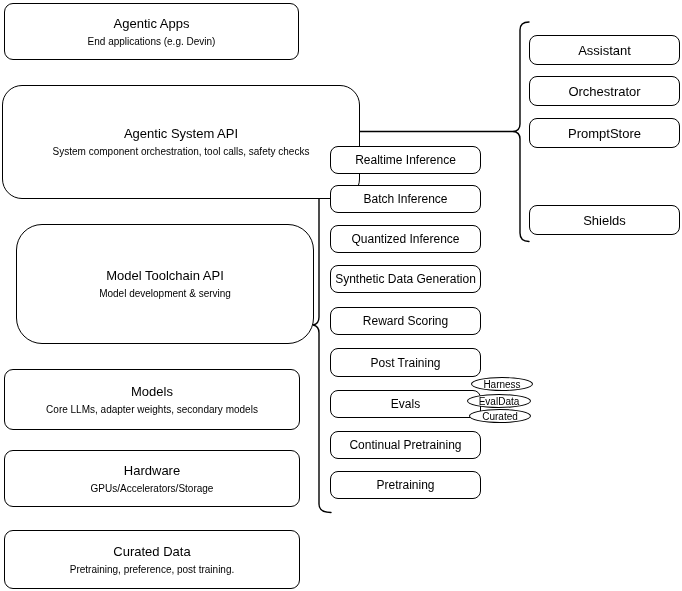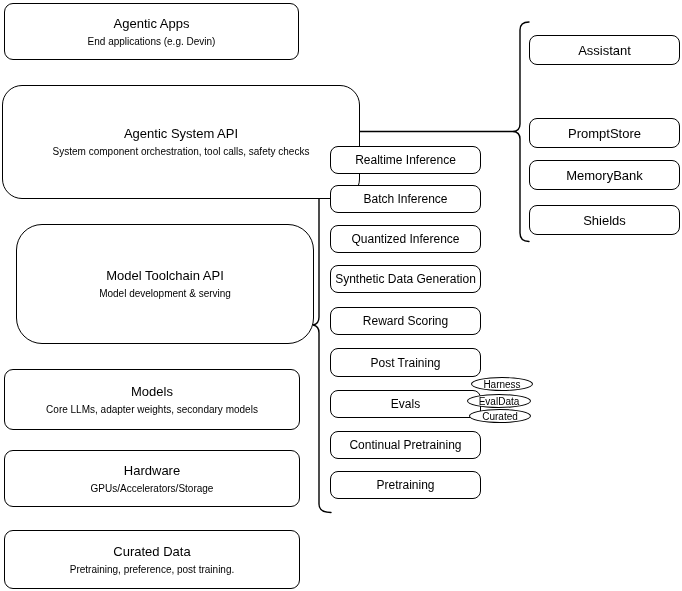--- a/index.html
+++ b/index.html
@@ -102,23 +102,23 @@
   <div class="oval" style="left:467px;top:394px;width:64px;height:14px">
     <span>EvalData</span>
   </div>
   <div class="oval" style="left:469px;top:409px;width:62px;height:14px">
     <span>Curated</span>
   </div>
 
   <div class="node rbox" style="top:35px">
     <span>Assistant</span>
   </div>
+  <div class="node rbox" style="top:76px">
+    <span>Orchestrator</span>
+  </div>
   <div class="node rbox" style="top:118px">
     <span>PromptStore</span>
-  </div>
-  <div class="node rbox" style="top:160px">
-    <span>MemoryBank</span>
   </div>
   <div class="node rbox" style="top:205px">
     <span>Shields</span>
   </div>
 
 </div>
 
 </body></html>

